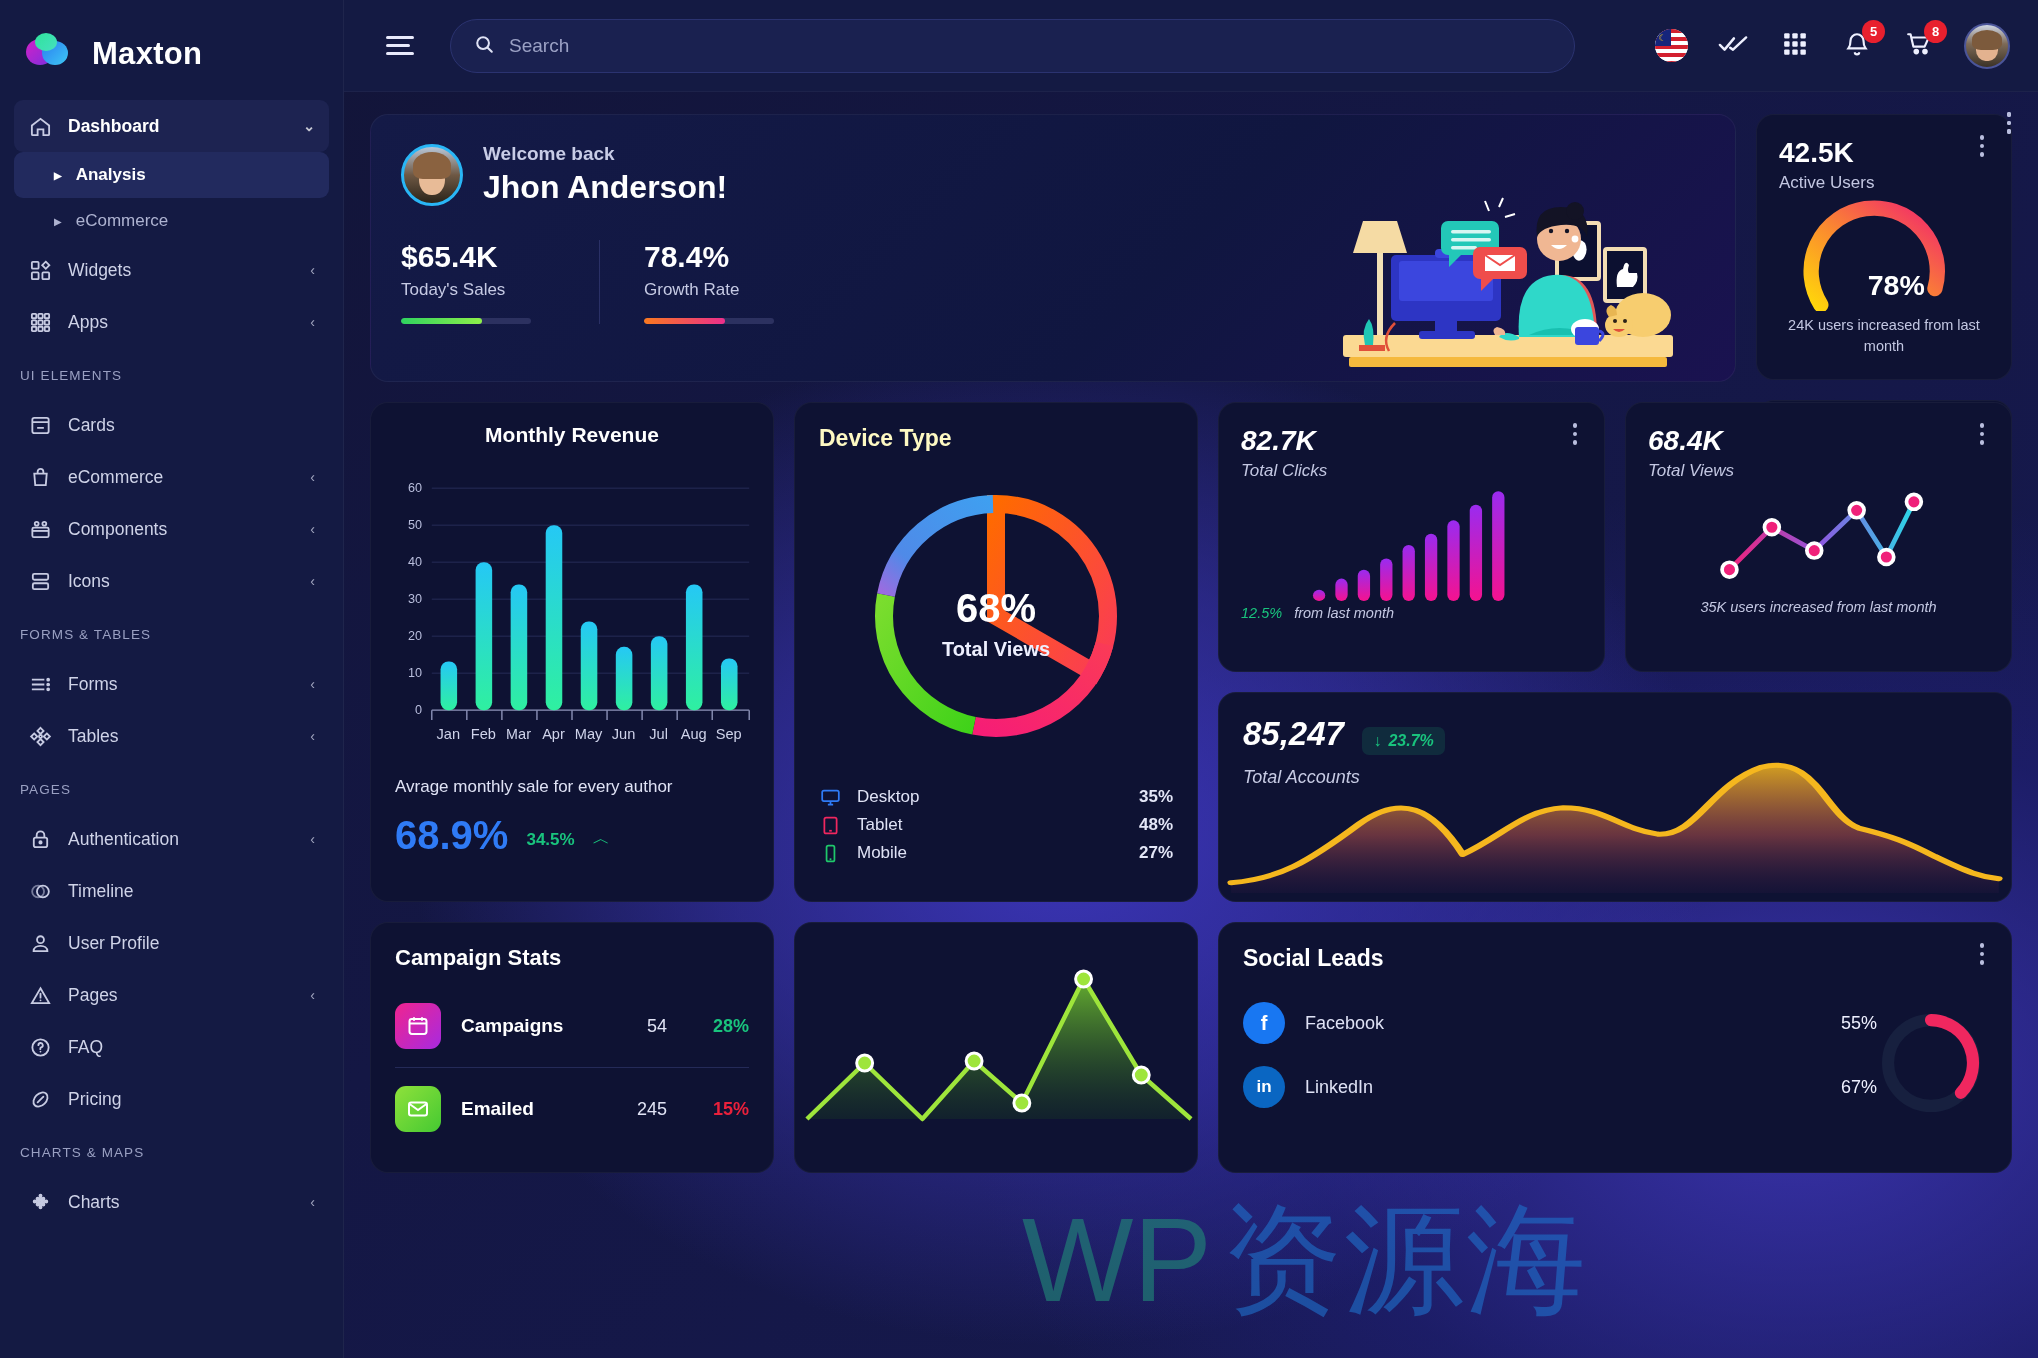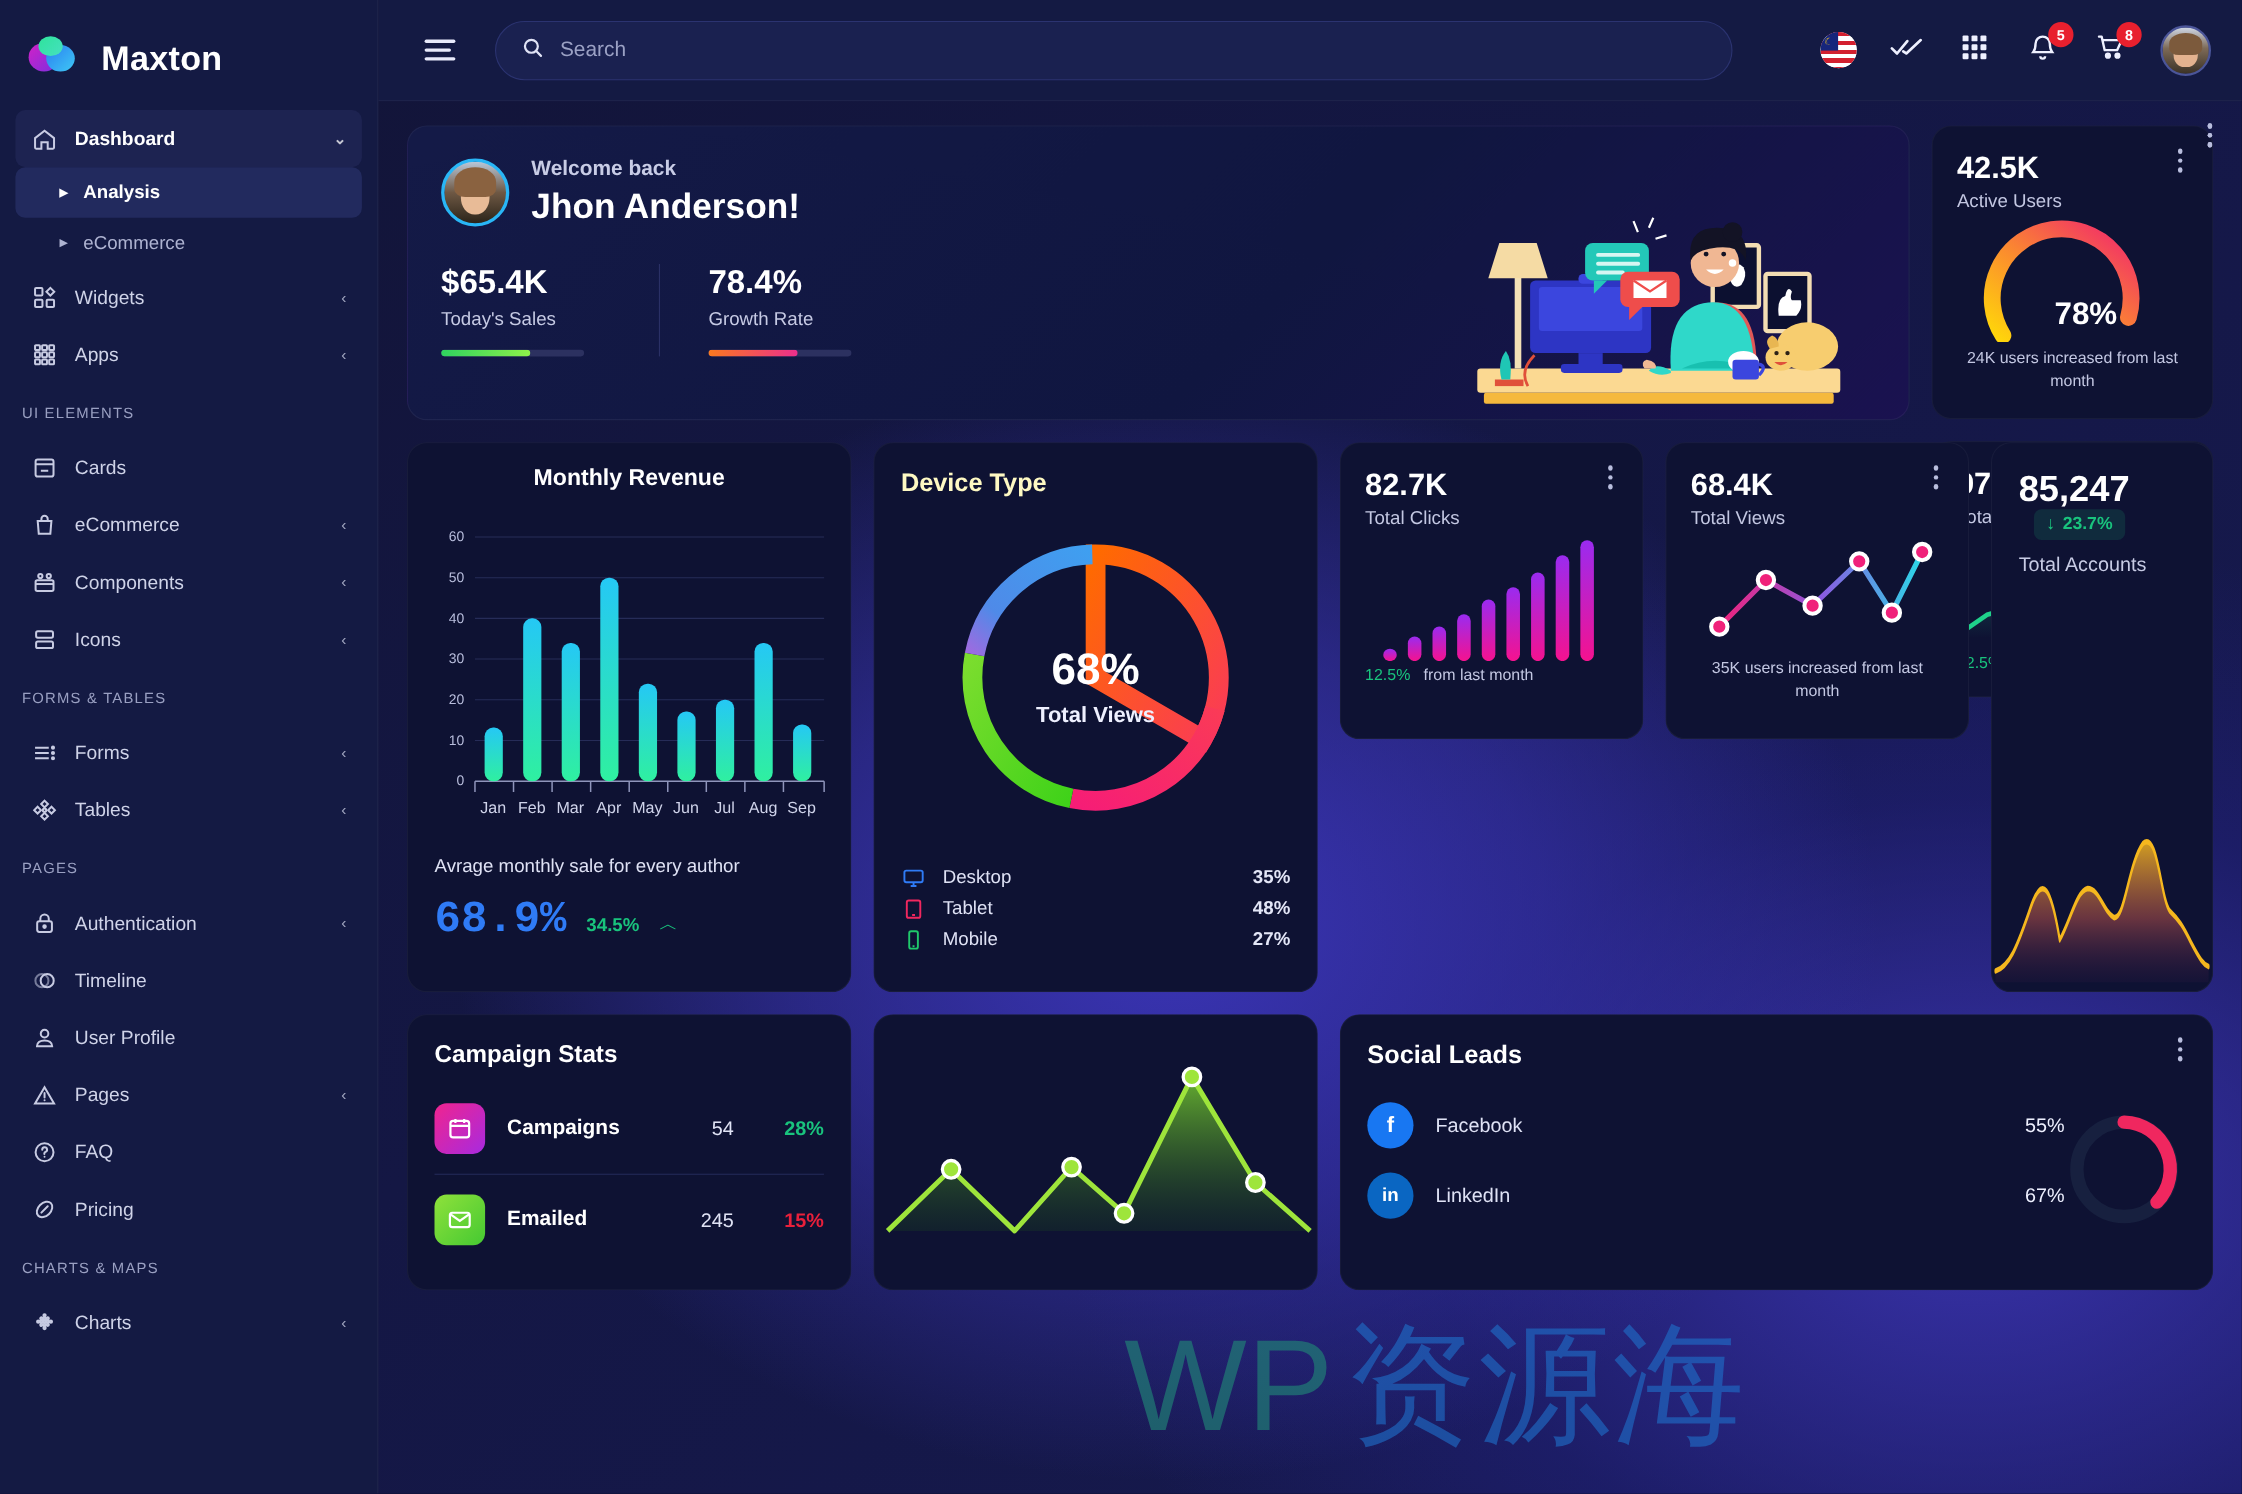--- a/index.html
+++ b/index.html
@@ -107,29 +107,29 @@
   .mc-val { font-size:28px; font-weight:700; color:#fff; }
   .mc-lbl { font-size:17px; color:#c3c7e2; margin-top:4px; }
   .mc-foot { font-size:14.5px; color:#c3c7e2; text-align:center; line-height:1.45; }
   .green { color:#19c37d; }
 
   
   .row2 { display:flex; gap:20px; height:500px; margin-top:20px; }
   .revcard { width:404px; background:#0e1233; border-radius:18px; padding:20px 16px 18px 16px; border:1px solid rgba(255,255,255,0.045);}
   .rev-title { text-align:center; font-size:21px; font-weight:700; color:#fff; }
   .rev-note { font-size:17px; color:#dfe2f5; padding:0 8px; }
-  .rev-big { font-size:40px; font-weight:700; color:#2f7bf6;font-family:Liberation Mono, monospace; }
+  .rev-big { font-size:40px; font-weight:700; color:#2f7bf6; }
   .rev-chg { font-size:17px; color:#19c37d; font-weight:600; }
   .devcard { width:404px; background:#0e1233; border-radius:18px; padding:22px 24px; border:1px solid rgba(255,255,255,0.045);}
   .dev-title { font-size:23px; font-weight:700; color:#fef9c3; }
   .dev-row { display:flex; align-items:center; gap:16px; font-size:17px; color:#dfe2f5; margin-top:6px; }
   .dev-row .pct { margin-left:auto; color:#e3e6f7;font-weight:bold; }
   .dev-ico { width:22px;height:22px; flex:0 0 22px; display:flex;align-items:center;justify-content:center; }
 
-  .rightcol { flex:1; display:flex; flex-direction:row; gap:20px; }
+  .rightcol { flex:1; display:flex; flex-direction:column; gap:20px;font-style:italic; }
   .rightrow { display:flex; gap:20px; height:270px; }
   .accountcard { flex:1; background:#0e1233; border-radius:18px; padding:22px 24px 0 24px;
     position:relative; overflow:hidden; border:1px solid rgba(255,255,255,0.045); }
   .acc-val { font-size:33px; font-weight:700; color:#fff; }
   .acc-pill { display:inline-flex; align-items:center; gap:7px; background:rgba(25,195,125,0.14);
     color:#19c37d; font-size:16px; font-weight:600; border-radius:7px; padding:5px 11px; margin-left:14px; vertical-align:middle;}
   .acc-lbl { font-size:18px; color:#c7cbe4; margin-top:12px; }
 
   
   .row3 { display:flex; gap:20px; height:auto; margin-top:20px; }

